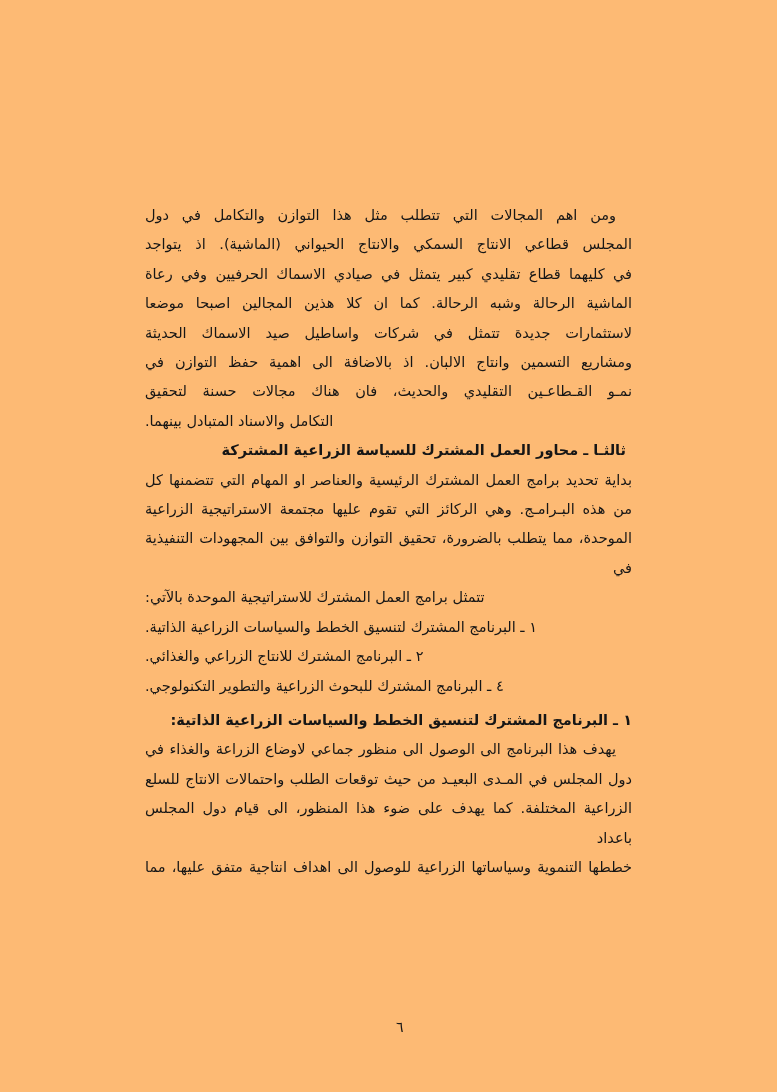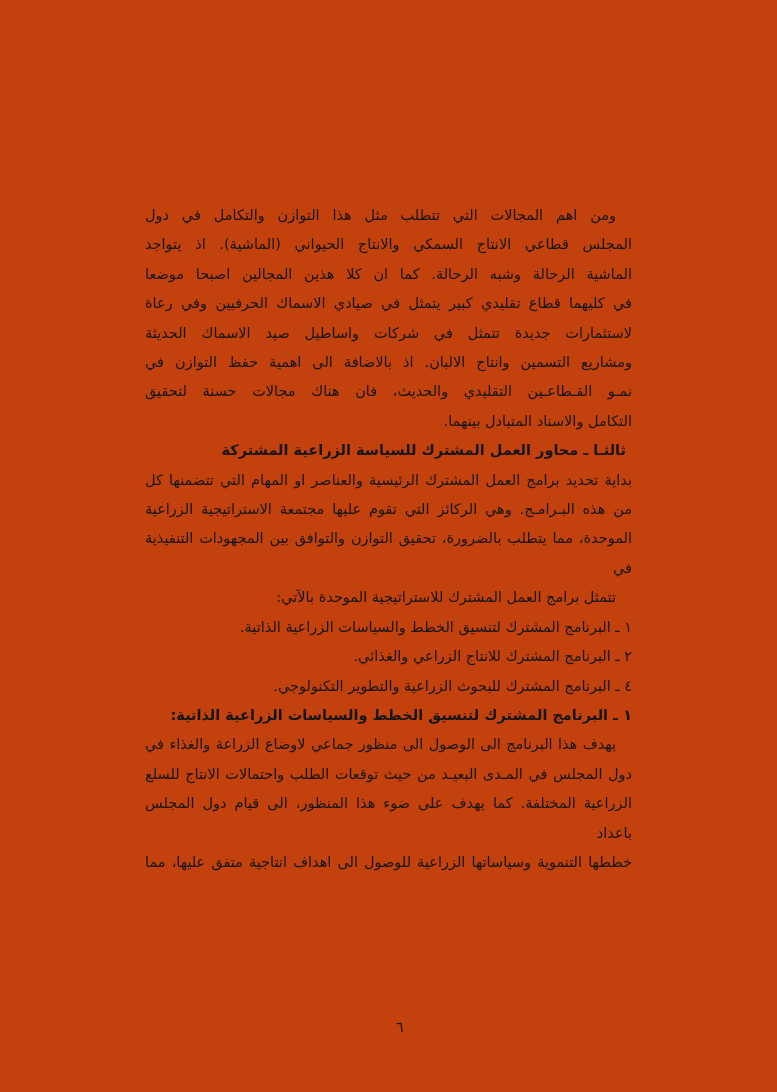--- a/index.html
+++ b/index.html
@@ -1,67 +1,67 @@
 <!DOCTYPE html>
 <html lang="ar"><head>
 <meta charset="utf-8">
 <style>
   html, body { margin: 0; padding: 0; background: #e8e8e8; }
   .page {
     position: relative;
     width: 777px;
     height: 1092px;
     margin: 0 auto;
-    background: #c2410c;
+    background: #fdba74;
     font-family: "DejaVu Sans", sans-serif;
     color: #161616;
     overflow: hidden;
   }
   .text-block {
     position: absolute;
     top: 201px;
     right: 145px;
     width: 487px;
     direction: rtl;
     font-size: 14.5px;
     line-height: 29.4px;
     text-align: right;
   }
-  .line { text-align: right; }
+  .line { text-align: left; }
   .line.just { text-align: justify; text-align-last: justify; }
   .line.indent { padding-right: 16px; }
   .heading {
     margin: 0;
     font-size: 14.5px;
     font-weight: bold;
     line-height: 29.4px;
   }
   .heading.indent-sm { padding-right: 6px; }
-  .heading.gap-top { }
+  .heading.gap-top { margin-top: 5px; }
   .para { margin: 0; }
   .page-number {
     position: absolute;
     top: 1019px;
     left: 396px;
     font-size: 14px;
     color: #161616;
     direction: rtl;
   }
 </style>
 </head>
 <body>
 
 <div class="page">
   <div class="text-block" dir="rtl">
 
     <div class="para">
       <div class="line just indent">ومن اهم المجالات التي تتطلب مثل هذا التوازن والتكامل في دول</div>
       <div class="line just">المجلس قطاعي الانتاج السمكي والانتاج الحيواني (الماشية). اذ يتواجد</div>
+      <div class="line just">في كليهما قطاع تقليدي كبير يتمثل في صيادي الاسماك الحرفيين وفي رعاة</div>
       <div class="line just">الماشية الرحالة وشبه الرحالة. كما ان كلا هذين المجالين اصبحا موضعا</div>
-      <div class="line just">في كليهما قطاع تقليدي كبير يتمثل في صيادي الاسماك الحرفيين وفي رعاة</div>
       <div class="line just">لاستثمارات جديدة تتمثل في شركات واساطيل صيد الاسماك الحديثة</div>
       <div class="line just">ومشاريع التسمين وانتاج الالبان. اذ بالاضافة الى اهمية حفظ التوازن في</div>
       <div class="line just">نمـو القـطاعـين التقليدي والحديث، فان هناك مجالات حسنة لتحقيق</div>
       <div class="line">التكامل والاسناد المتبادل بينهما.</div>
     </div>
 
     <h2 class="heading indent-sm">ثالثـا ـ محاور العمل المشترك للسياسة الزراعية المشتركة</h2>
 
     <div class="para">
       <div class="line just">بداية تحديد برامج العمل المشترك الرئيسية والعناصر او المهام التي تتضمنها كل</div>

